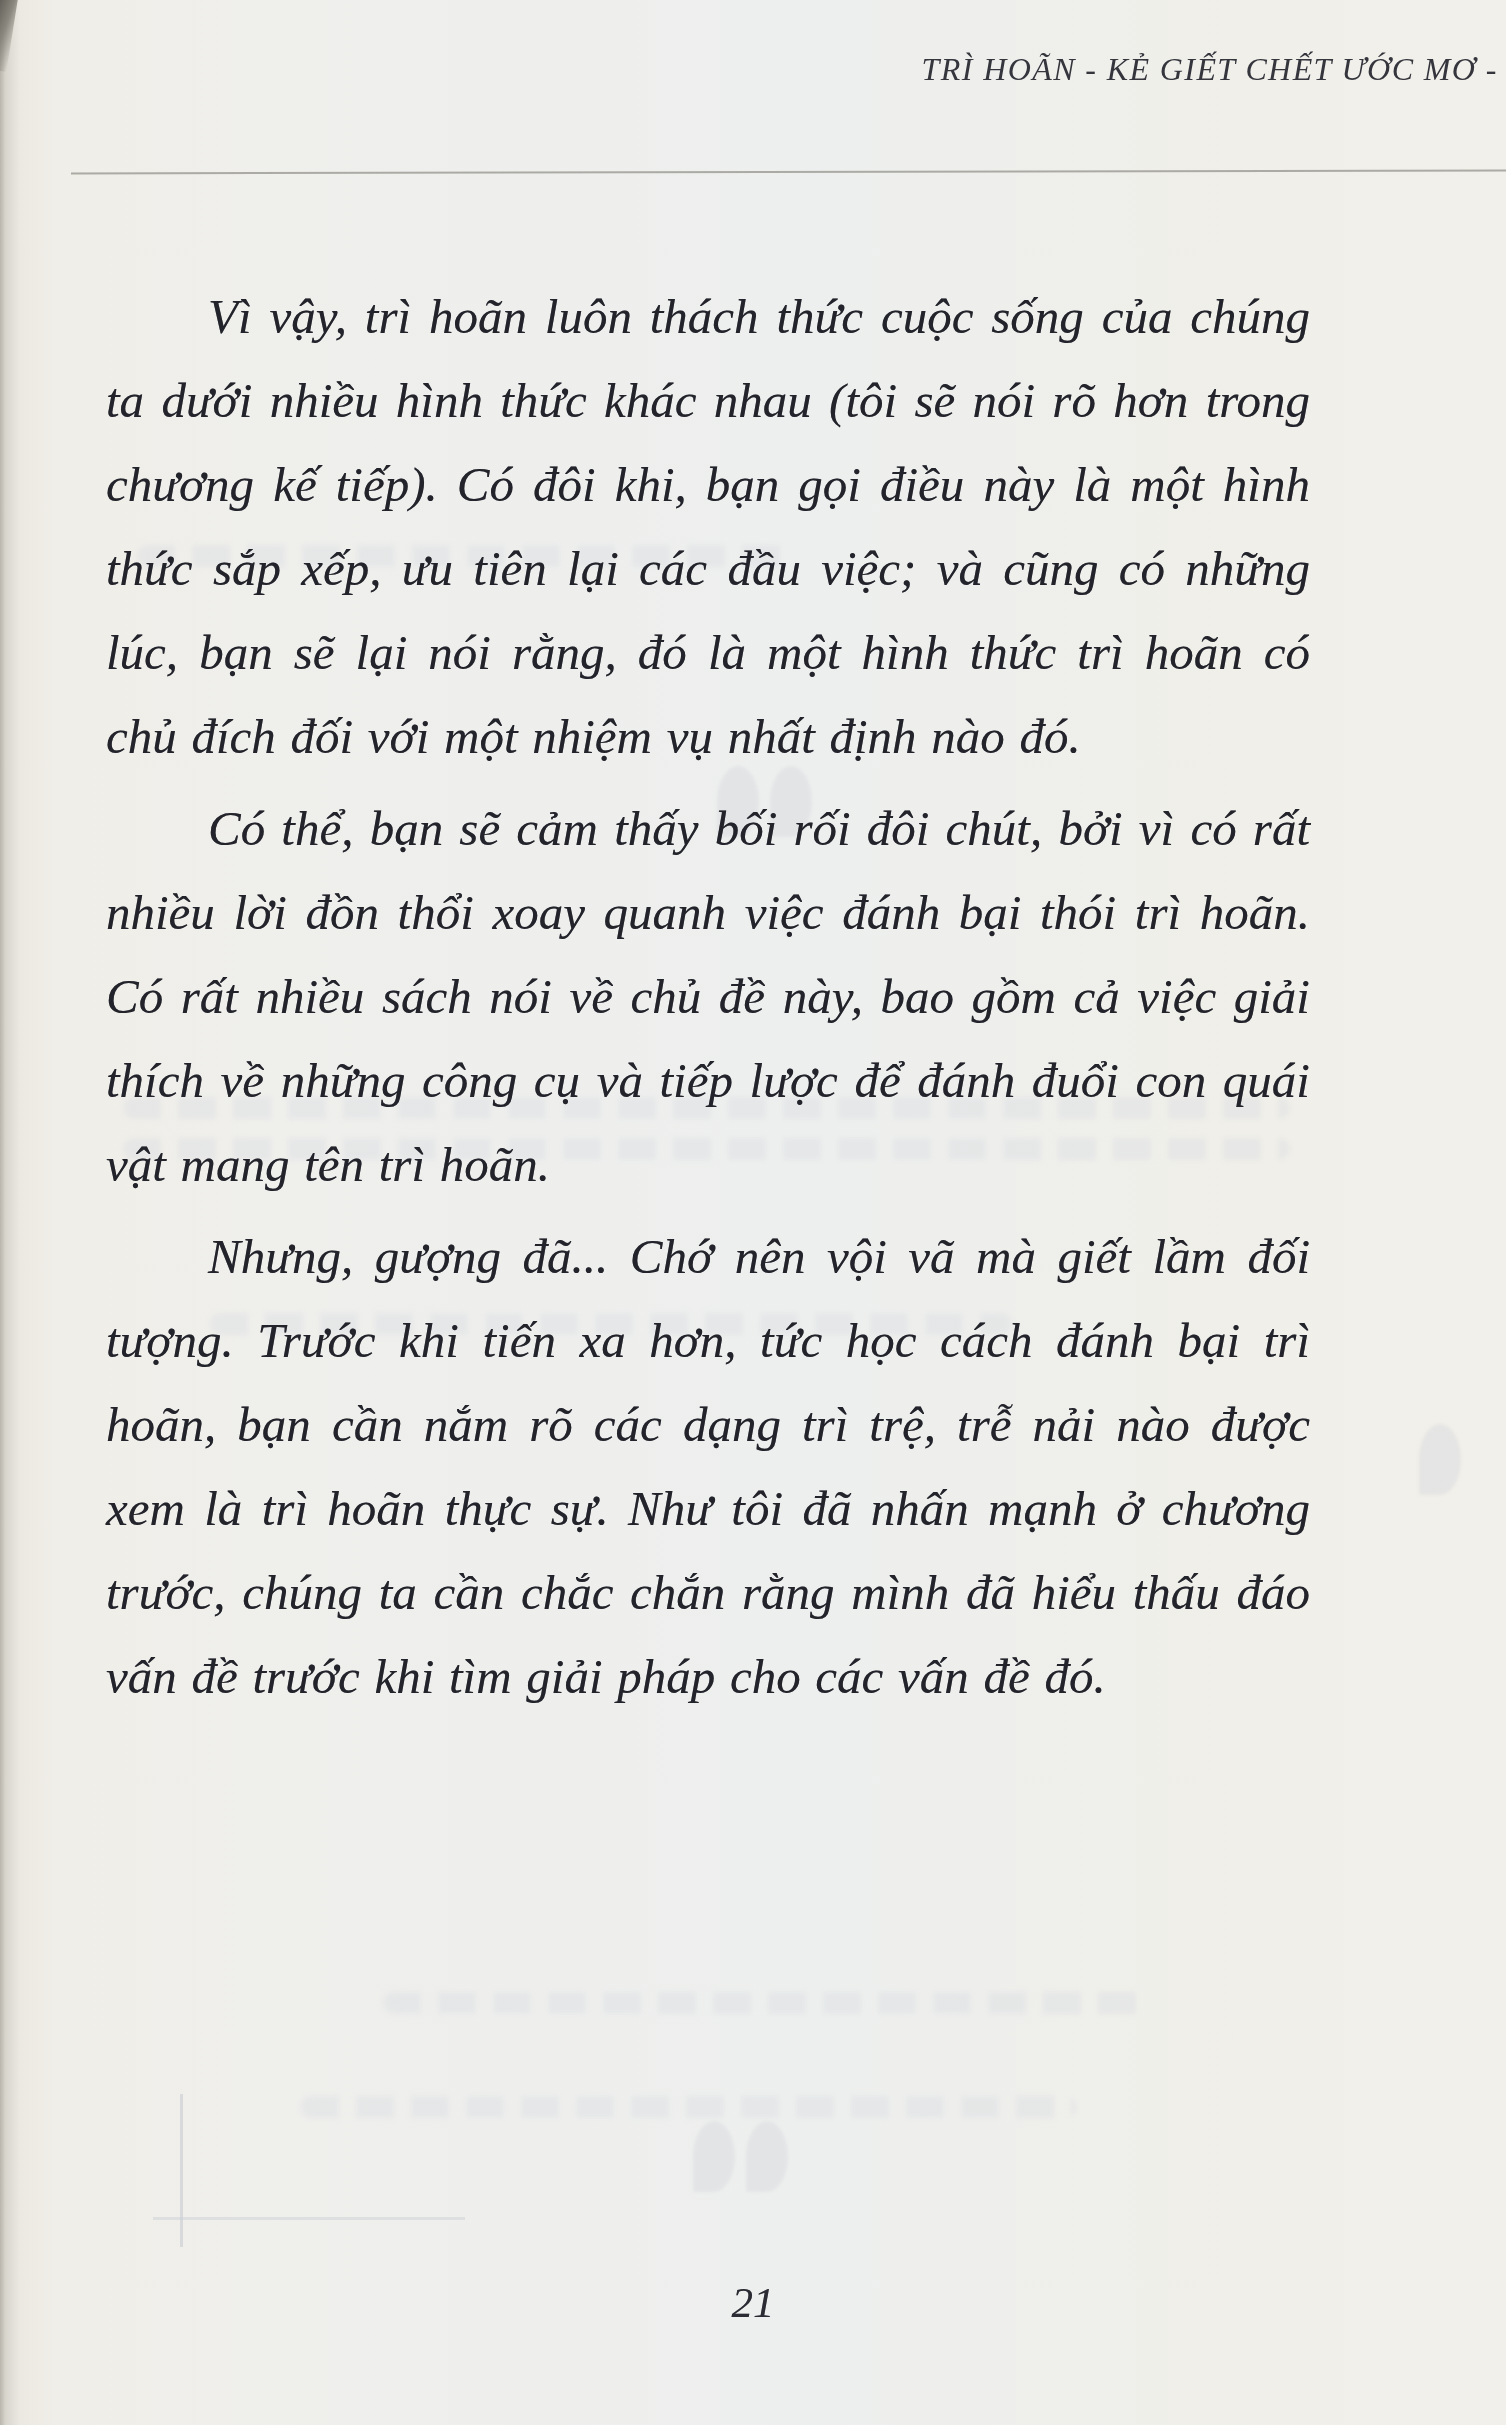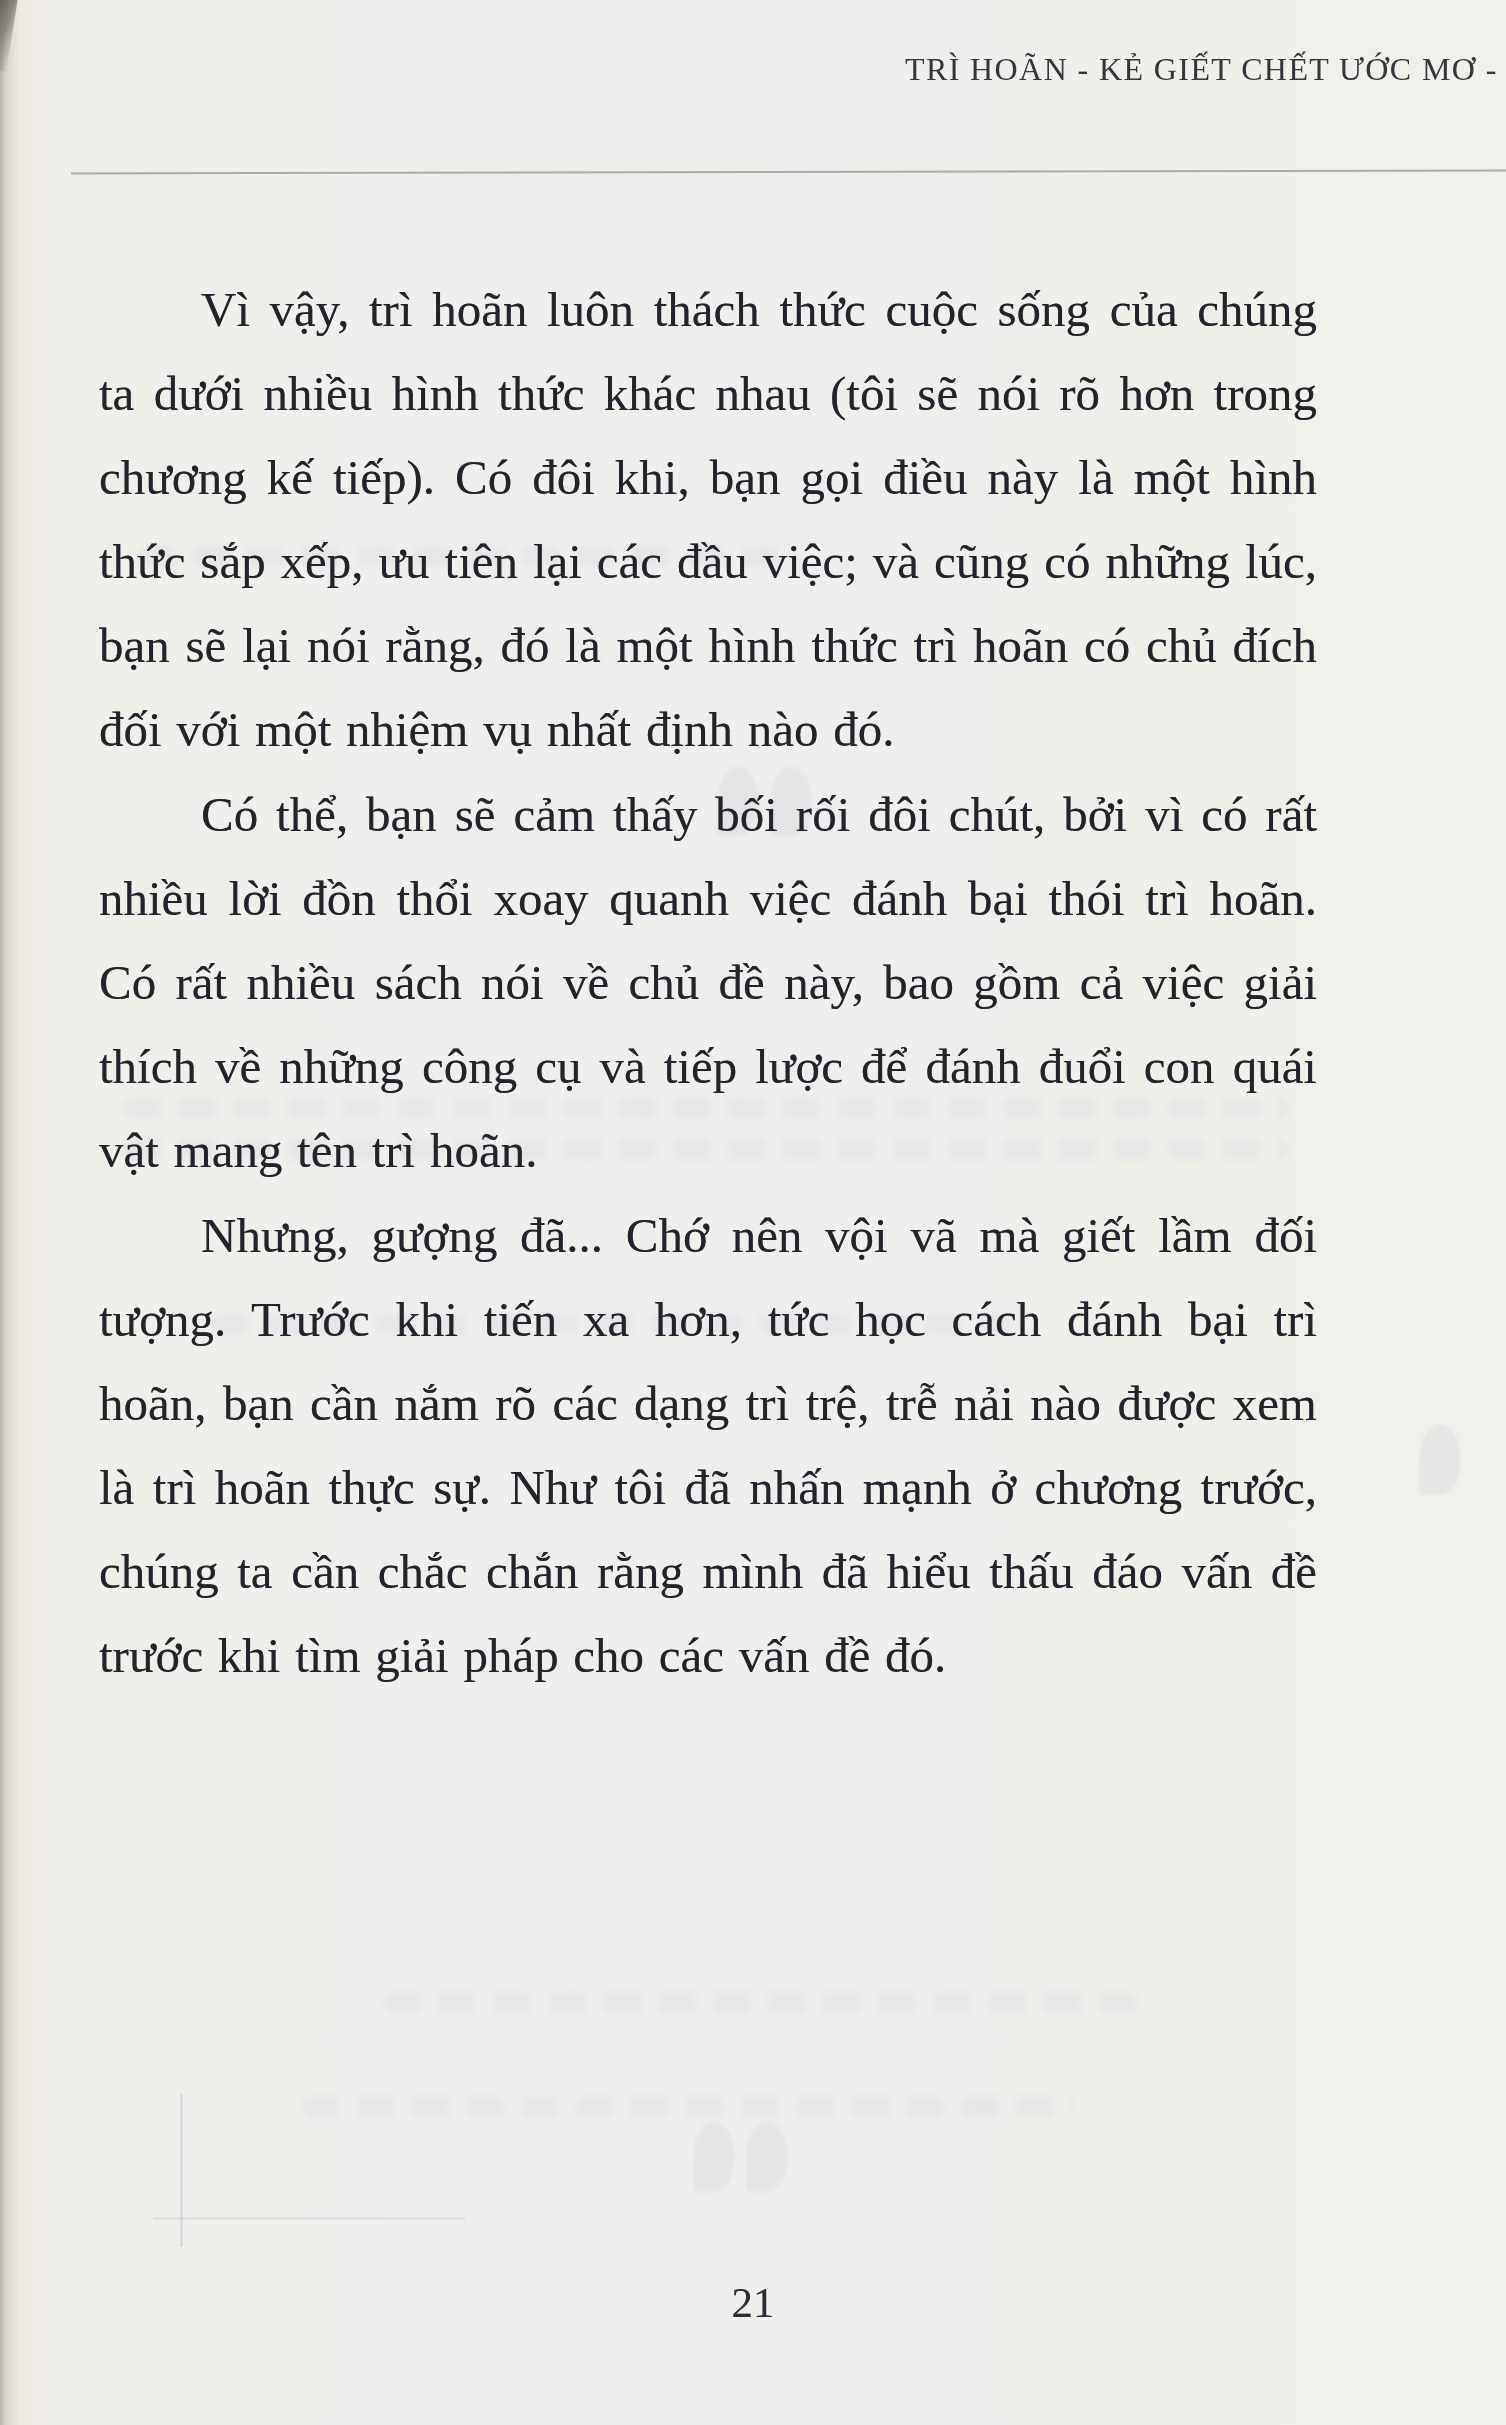--- a/index.html
+++ b/index.html
@@ -10,20 +10,21 @@
   .page {
     position: relative;
     width: 1506px;
     height: 2426px;
     overflow: hidden;
     background:
       linear-gradient(90deg,
         #b9b5ac 0px, #d8d5cd 5.5px, #ece9e2 20px, #f0eee8 55px,
         #efefec 274px, #edefee 821px, #f0efe9 1258px, #f2f0ea 1506px);
     font-family: "Liberation Serif", "DejaVu Serif", serif;
+    font-style: italic;
   }
   
   .corner-curl {
     position: absolute;
     top: -12.8px;
     left: -7.3px;
     width: 20px;
     height: 84px;
     background: linear-gradient(100deg, #56544d 0%, #8a877e 55%, rgba(138,135,126,0) 100%);
     transform: rotate(9deg);
@@ -53,21 +54,21 @@
     left: 98px;
     width: 1220px;
     font-size: 49px;
     line-height: 84px;
     color: #22232b;
     text-align: justify;
     word-spacing: 0.05em;
     text-shadow: 0 0 0.5px rgba(20,20,30,0.45);
   }
   .text-block p {
-    margin: 1px;
+    margin: 8px;
     text-indent: 102px;
   }
   .page-number {
     position: absolute;
     top: 2278px;
     left: 0;
     width: 100%;
     text-align: center;
     font-size: 43px;
     color: #2a2b33;

